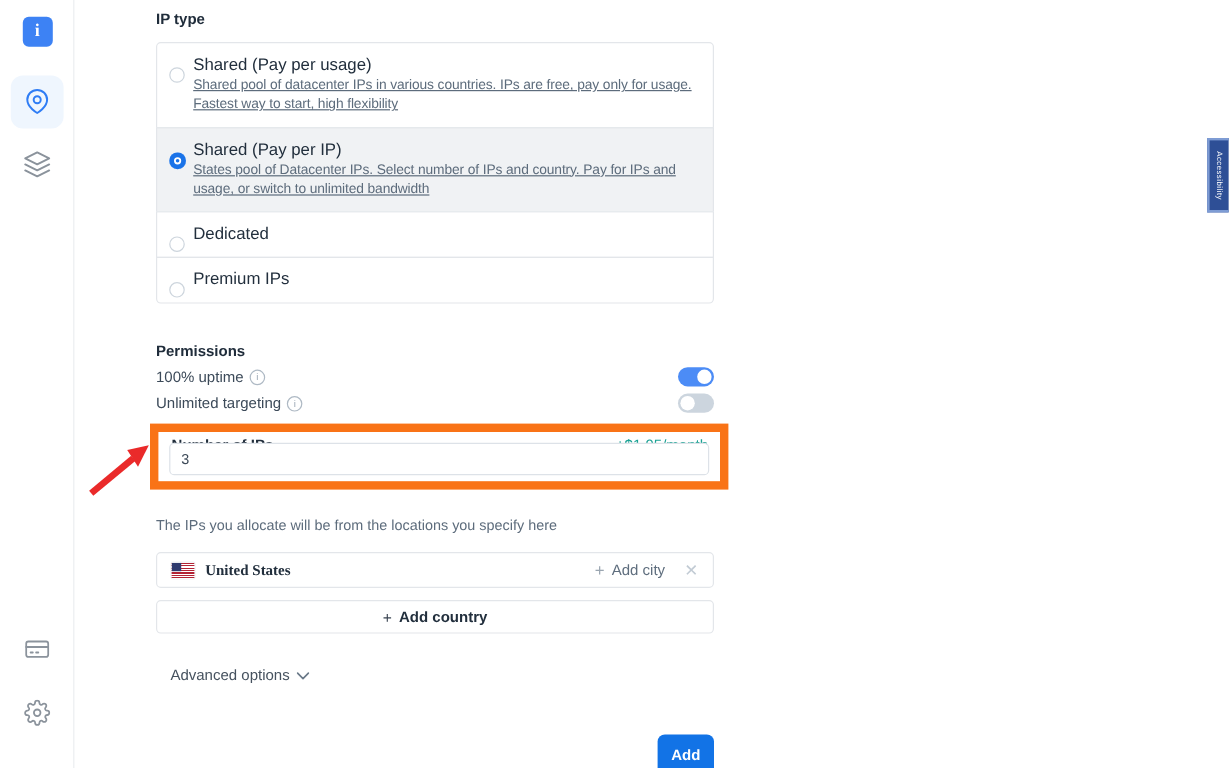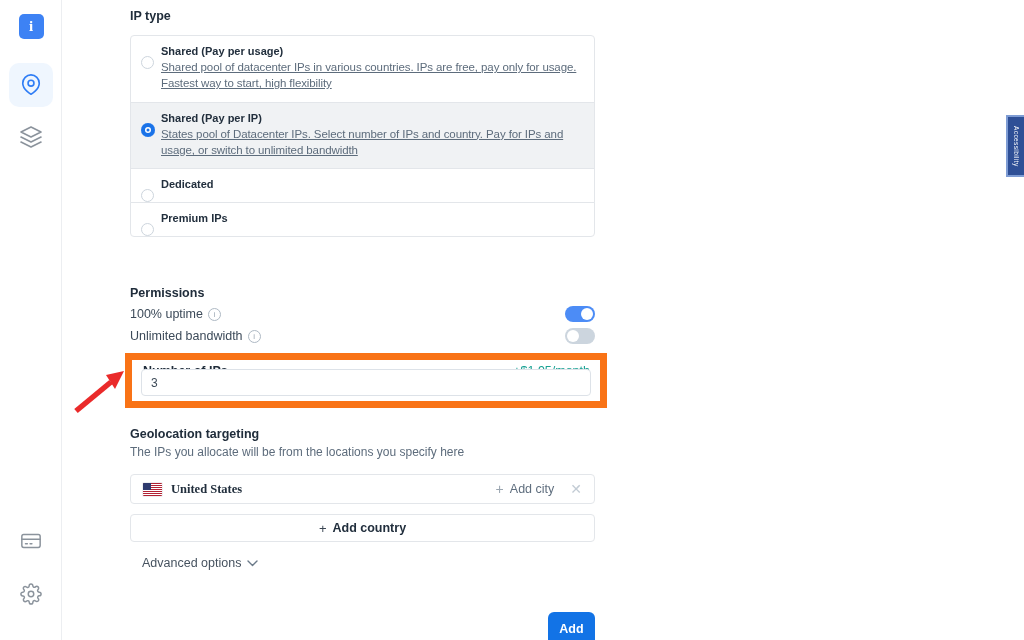--- a/index.html
+++ b/index.html
@@ -25,21 +25,21 @@
   .options { position:absolute; top:35px; left:0; width:465px; }
   .option { position:relative; border:1px solid #e3e6ea; background:#fff;
             padding:9px 14px 10px 30px; margin-top:-1px; }
   .option:first-child { margin-top:0; border-radius:4px 4px 0 0; }
   .option:last-child { border-radius:0 0 4px 4px; }
   .option.sel { background:#f0f2f4; }
   .radio { position:absolute; left:10px; top:20px; width:13px; height:13px;
            border-radius:50%; border:1.5px solid #cdd5dd; background:#fff; }
   .radio.sel { width:14px; height:14px; border:none; background:#1a73e8;
                box-shadow: inset 0 0 0 4px #1a73e8, inset 0 0 0 5.5px #fff; }
-  .opt-title { font-size:11px; font-weight:bold; color:#222f3d; margin-bottom:2px; }
+  .opt-title { font-size:14px; font-weight:normal; color:#222f3d; margin-bottom:2px; }
   .opt-desc { font-size:11.5px; line-height:1.42; color:#5d6c7c; letter-spacing:-0.1px;text-decoration:underline; }
   .inline-link { color:#1b74e8; cursor:pointer; text-decoration:none; }
 
   .permissions { position:absolute; top:286px; left:0; width:465px; }
   .perm-row { display:flex; align-items:center; margin-top:6px;justify-content:center; }
   .perm-label { font-size:12.5px; color:#3c4a59; }
   .info-dot { width:13px; height:13px; margin-left:5px; border-radius:50%;
               border:1px solid #aeb9c4; display:flex; align-items:center; justify-content:center; }
   .info-dot::before { content:"i"; font-size:8px; color:#9ca8b4; }
   .toggle { margin-left:auto; width:30px; height:16px; border-radius:9px; position:relative; cursor:pointer; }
@@ -157,38 +157,37 @@
     <div class="permissions">
       <div class="sec-label">Permissions</div>
       <div class="perm-row">
         <span class="perm-label">100% uptime</span>
         <span class="info-dot"></span>
         <span class="toggle on">
             <span class="knob"></span>
           </span>
       </div>
       <div class="perm-row">
-        <span class="perm-label">Unlimited bandwidth</span>
+        <span class="perm-label">Unlimited targeting</span>
         <span class="info-dot"></span>
         <span class="toggle off">
             <span class="knob"></span>
           </span>
       </div>
     </div>
 
     <div class="ips-block">
       <div class="ips-head">
         <span class="ips-label">Number of IPs</span>
         <span class="ips-price">+$1.95/month</span>
       </div>
       <input class="ips-input" type="text" value="3" style="">
     </div>
 
     <div class="geo">
-      <div class="sec-label">Geolocation targeting</div>
       <div class="geo-desc">The IPs you allocate will be from the locations you specify here</div>
       <div class="geo-row">
         <span class="flag"></span>
         <span class="geo-country">United States</span>
         <span class="add-city">
           <span class="plus-lt">+</span>
           <span class="add-city-label">Add city</span>
         </span>
         <span class="close-x">✕</span>
       </div>

